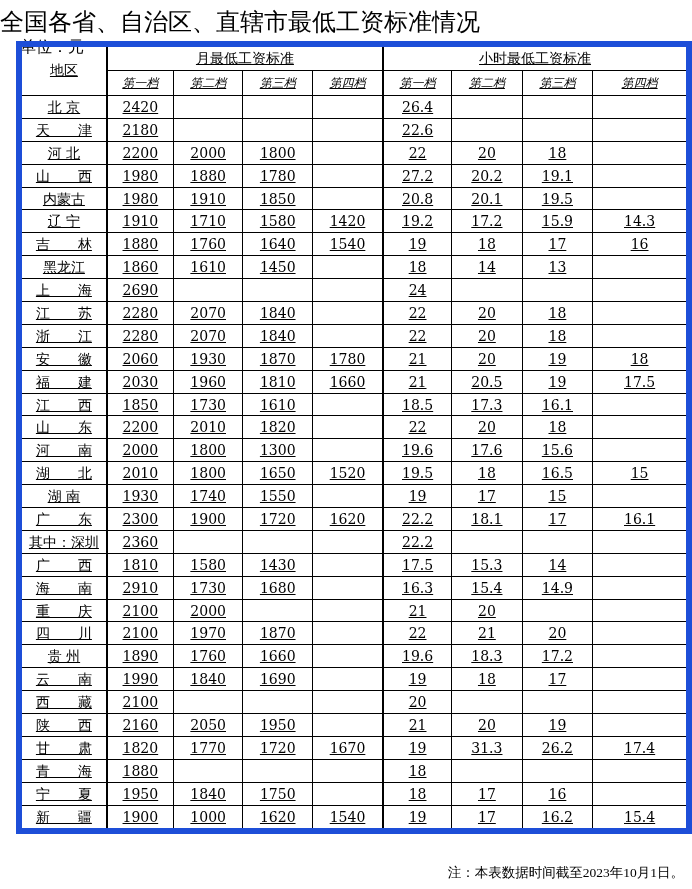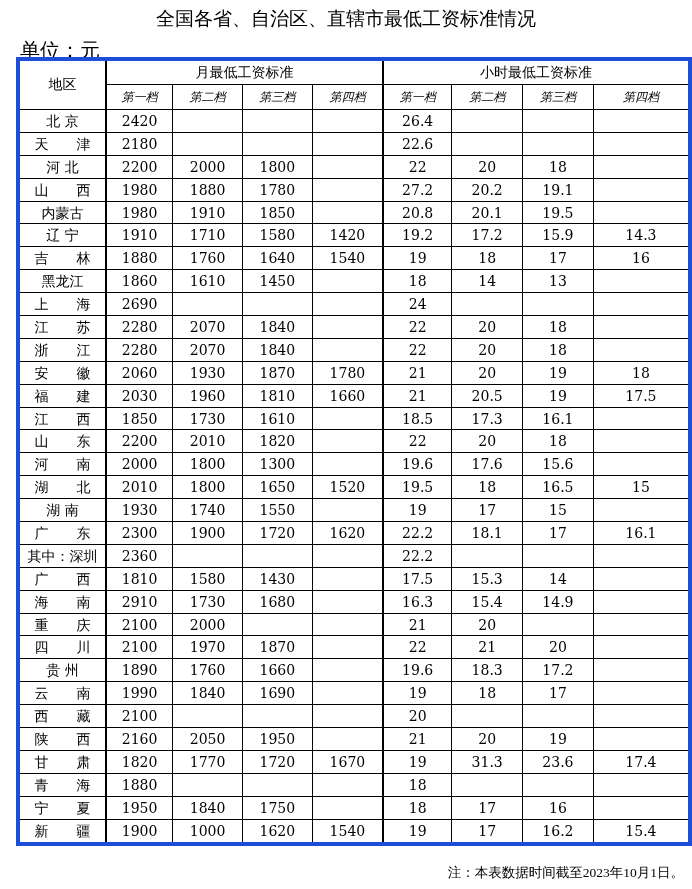--- a/index.html
+++ b/index.html
@@ -1,22 +1,22 @@
 <!DOCTYPE html>
 <html><head>
 <meta charset="utf-8">
 <style>
   html, body { margin: 0; padding: 0; background: #ffffff; }
   body { width: 692px; height: 889px; position: relative; overflow: hidden;
          font-family: "DejaVu Serif", "Liberation Serif", serif; color: #000; }
-  .title { position: absolute; left: 0; top: 6px; width: 692px; text-align: center;
-           font-family: "DejaVu Sans", "Liberation Sans", sans-serif; font-size: 19px; letter-spacing: 0px; }
-  .unit { position: absolute; left: 20px; top: 37px; font-family: "DejaVu Sans", "Liberation Sans", sans-serif; font-size: 20px; }
-  table.wage { position: absolute; left: 16px; top: 57px; border-collapse: collapse;
-               border: 4px solid #1d4ed8; table-layout: fixed; }
+  .title { position: absolute; left: 0; top: 6px; width: 692px; 
+           font-family: "DejaVu Sans", "Liberation Sans", sans-serif; font-size: 24px; letter-spacing: 0px; }
+  .unit { position: absolute; left: 20px; top: 37px; font-family: "DejaVu Sans", "Liberation Sans", sans-serif; font-size: 16px; }
+  table.wage { position: absolute; left: 16px; top: 41px; border-collapse: collapse;
+               border: 6px solid #1d4ed8; table-layout: fixed; text-decoration: underline; }
   table.wage td, table.wage th { border: 1px solid #000; padding: 0; text-align: center;
                font-weight: normal; white-space: nowrap; overflow: hidden; }
   table.wage th { font-family: "DejaVu Sans", "Liberation Sans", sans-serif; font-size: 14px; height: 23px; }
   table.wage th.sub { font-family: "DejaVu Serif", "Liberation Serif", serif; font-size: 12px; font-style: italic; height: 24px; }
   table.wage td { font-size: 14px; height: 21.9px; line-height: 20px; }
   table.wage td.region { font-family: "DejaVu Sans", "Liberation Sans", sans-serif; font-size: 14px; letter-spacing: 0px; }
   .thickR { border-right: 2px solid #000 !important; }
   .thickB { border-bottom: 1.5px solid #000 !important; }
   .note { position: absolute; right: 8px; top: 864px; font-family: Liberation Serif, serif; font-size: 13.5px; }
 </style>
@@ -365,21 +365,21 @@
         <td></td>
       </tr>
       <tr>
         <td class="region thickR">甘　　肃</td>
         <td>1820</td>
         <td>1770</td>
         <td>1720</td>
         <td class="thickR">1670</td>
         <td>19</td>
         <td>31.3</td>
-        <td>23.6</td>
+        <td>26.2</td>
         <td>17.4</td>
       </tr>
       <tr>
         <td class="region thickR">青　　海</td>
         <td>1880</td>
         <td></td>
         <td></td>
         <td class="thickR"></td>
         <td>18</td>
         <td></td>

